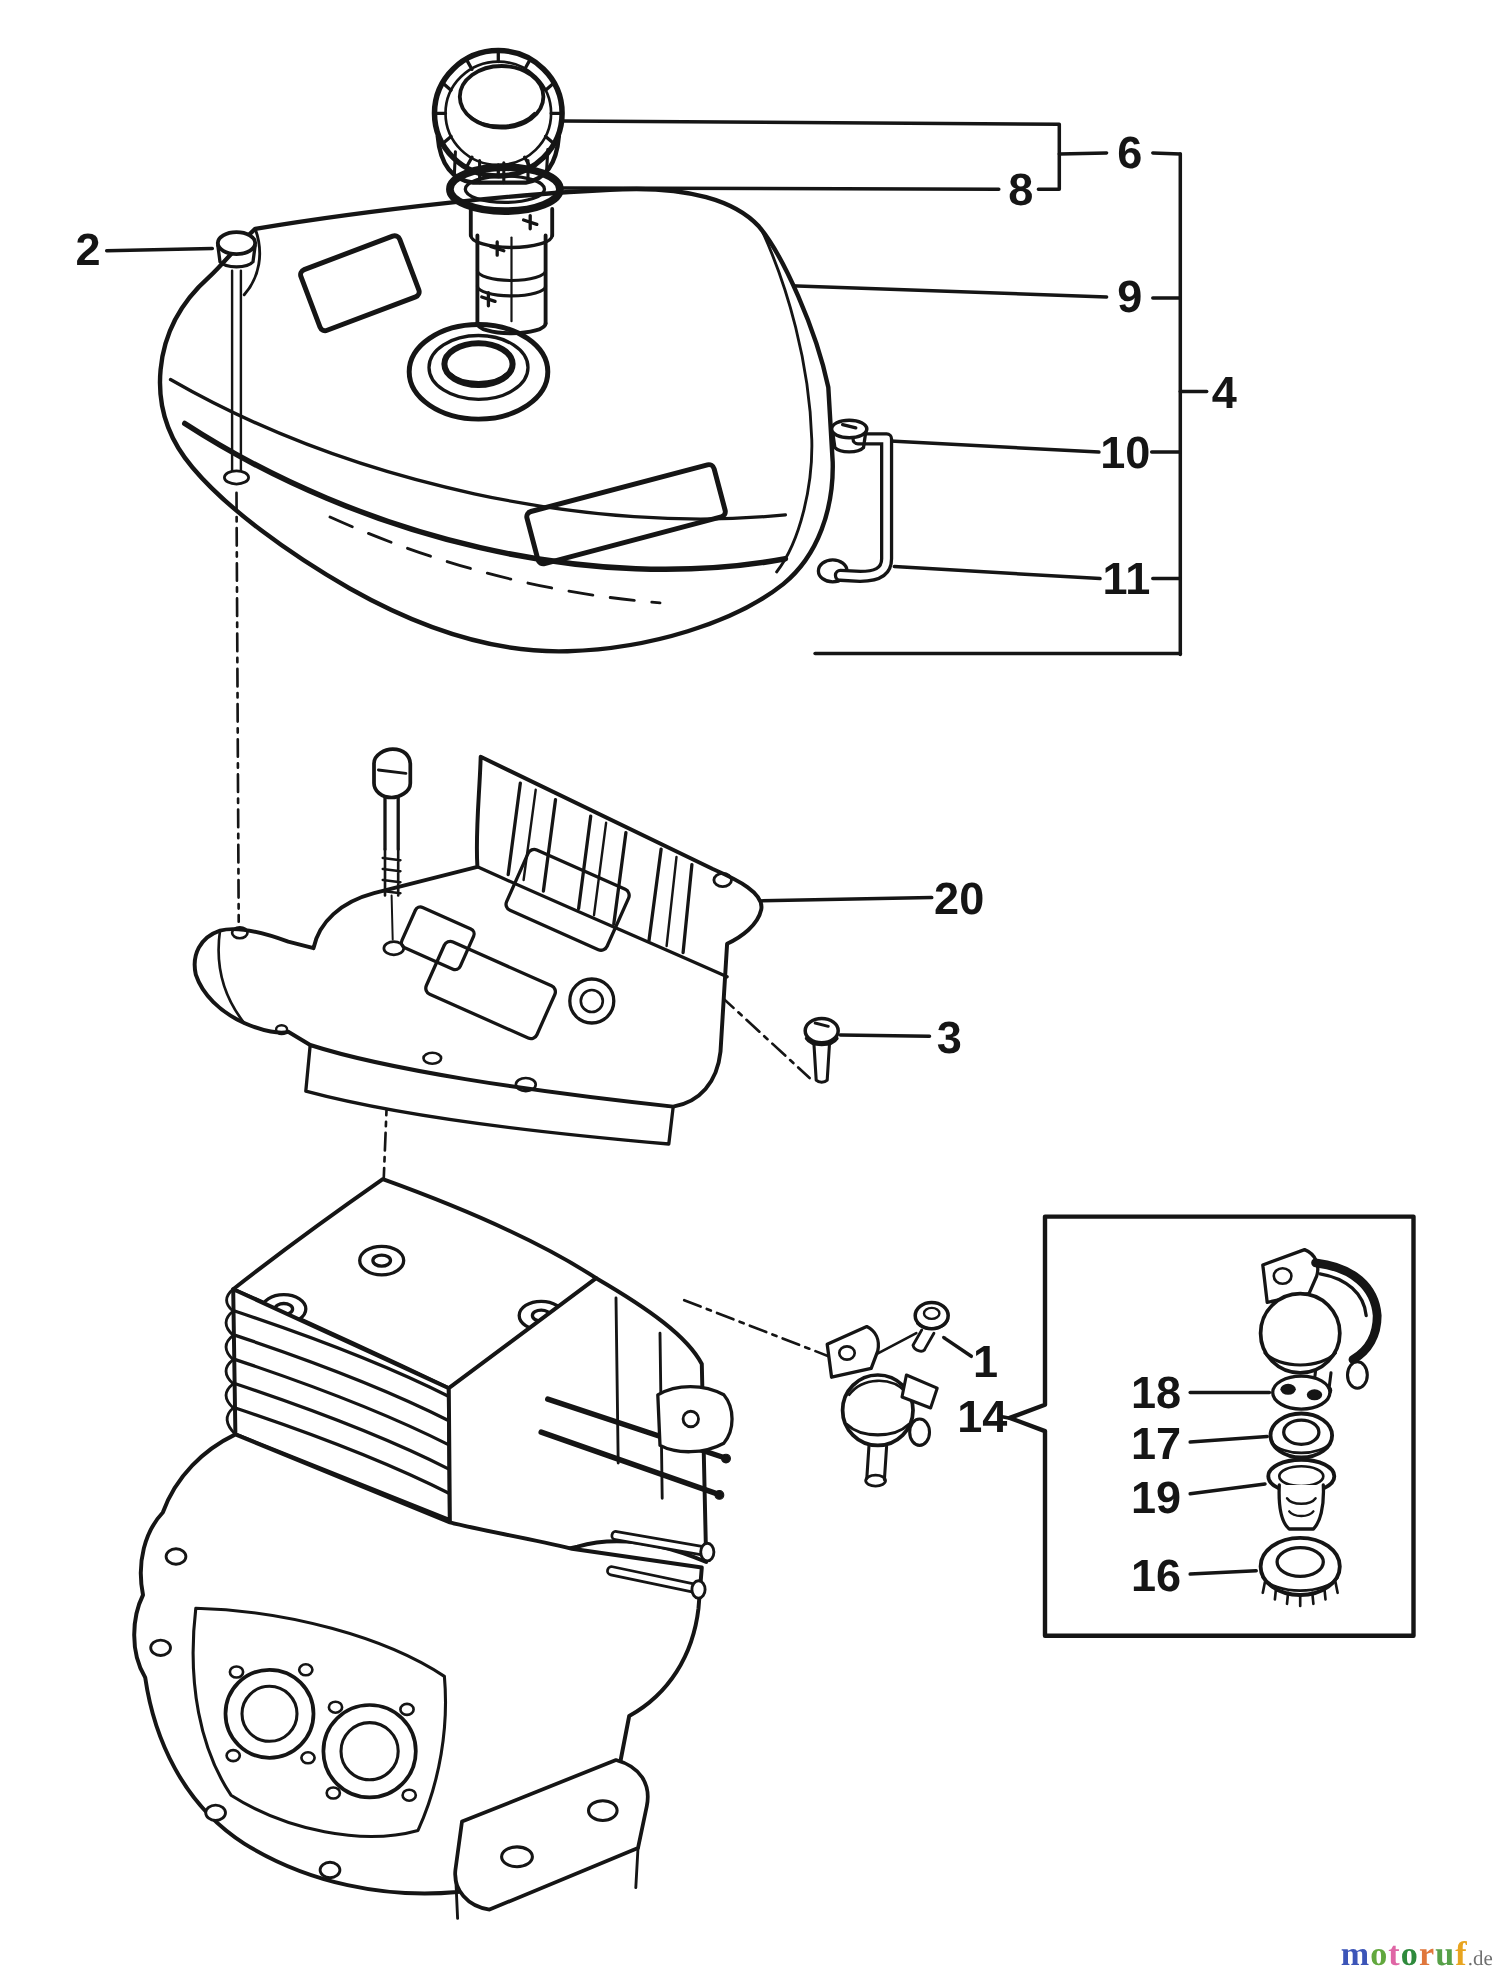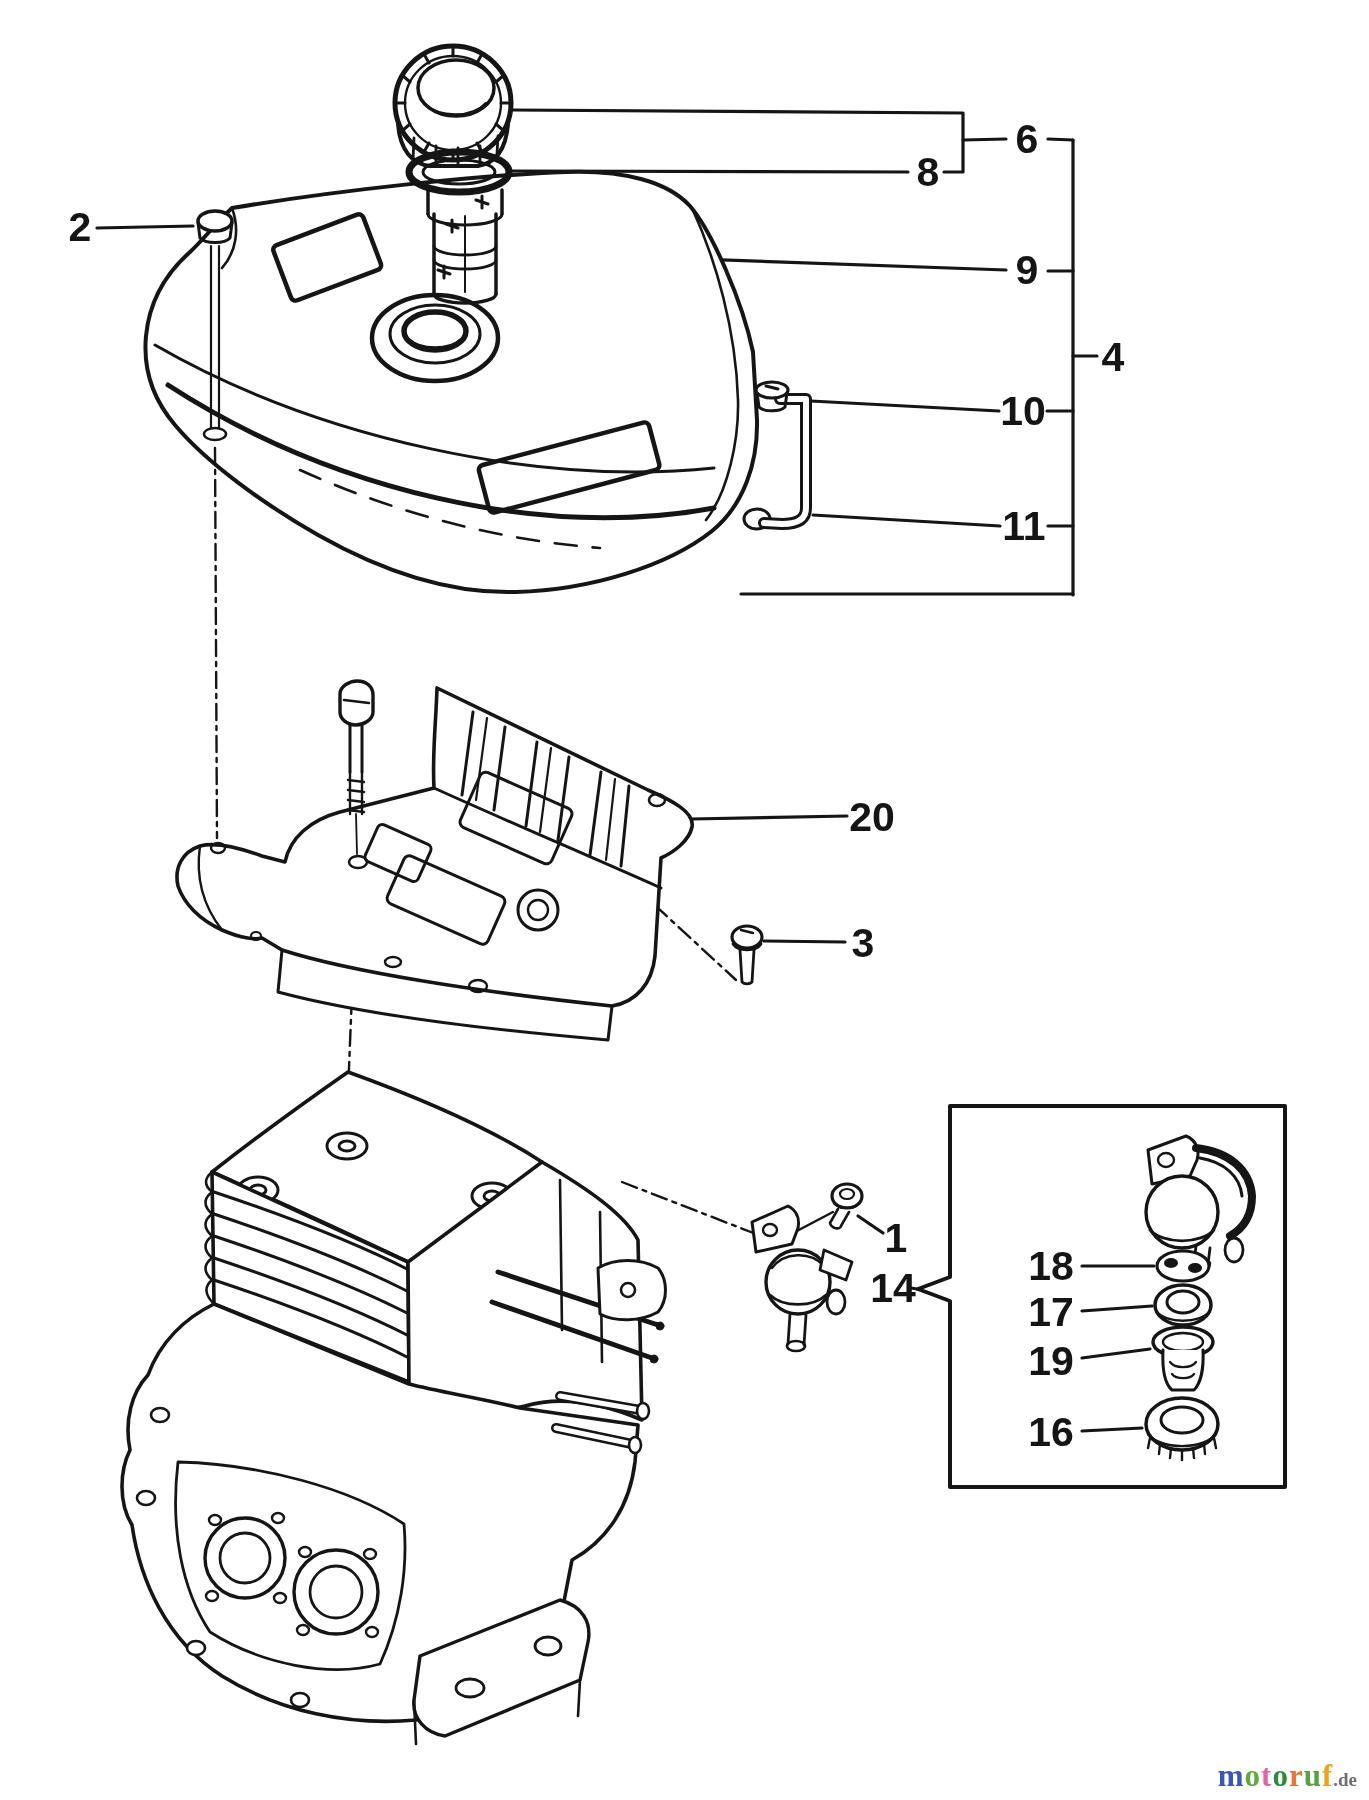--- a/index.html
+++ b/index.html
@@ -23,21 +23,21 @@
     right:12px;
     bottom:6px;
     font-family:"Liberation Serif",serif;
     font-weight:bold;
     font-size:31px;
     letter-spacing:1px;
     user-select:none;
   }
   .brand .tld{
     font-size:19px;
-    font-weight:bold;
+    font-weight:normal;
     letter-spacing:0;
     margin-top:23px;
   }
 </style>
 </head>
 <body>
 
 <div class="stage">
 <svg width="1369" height="1800" viewBox="0 0 1369 1800">
   <g stroke="#151515" fill="none" stroke-linecap="round" stroke-linejoin="round">

